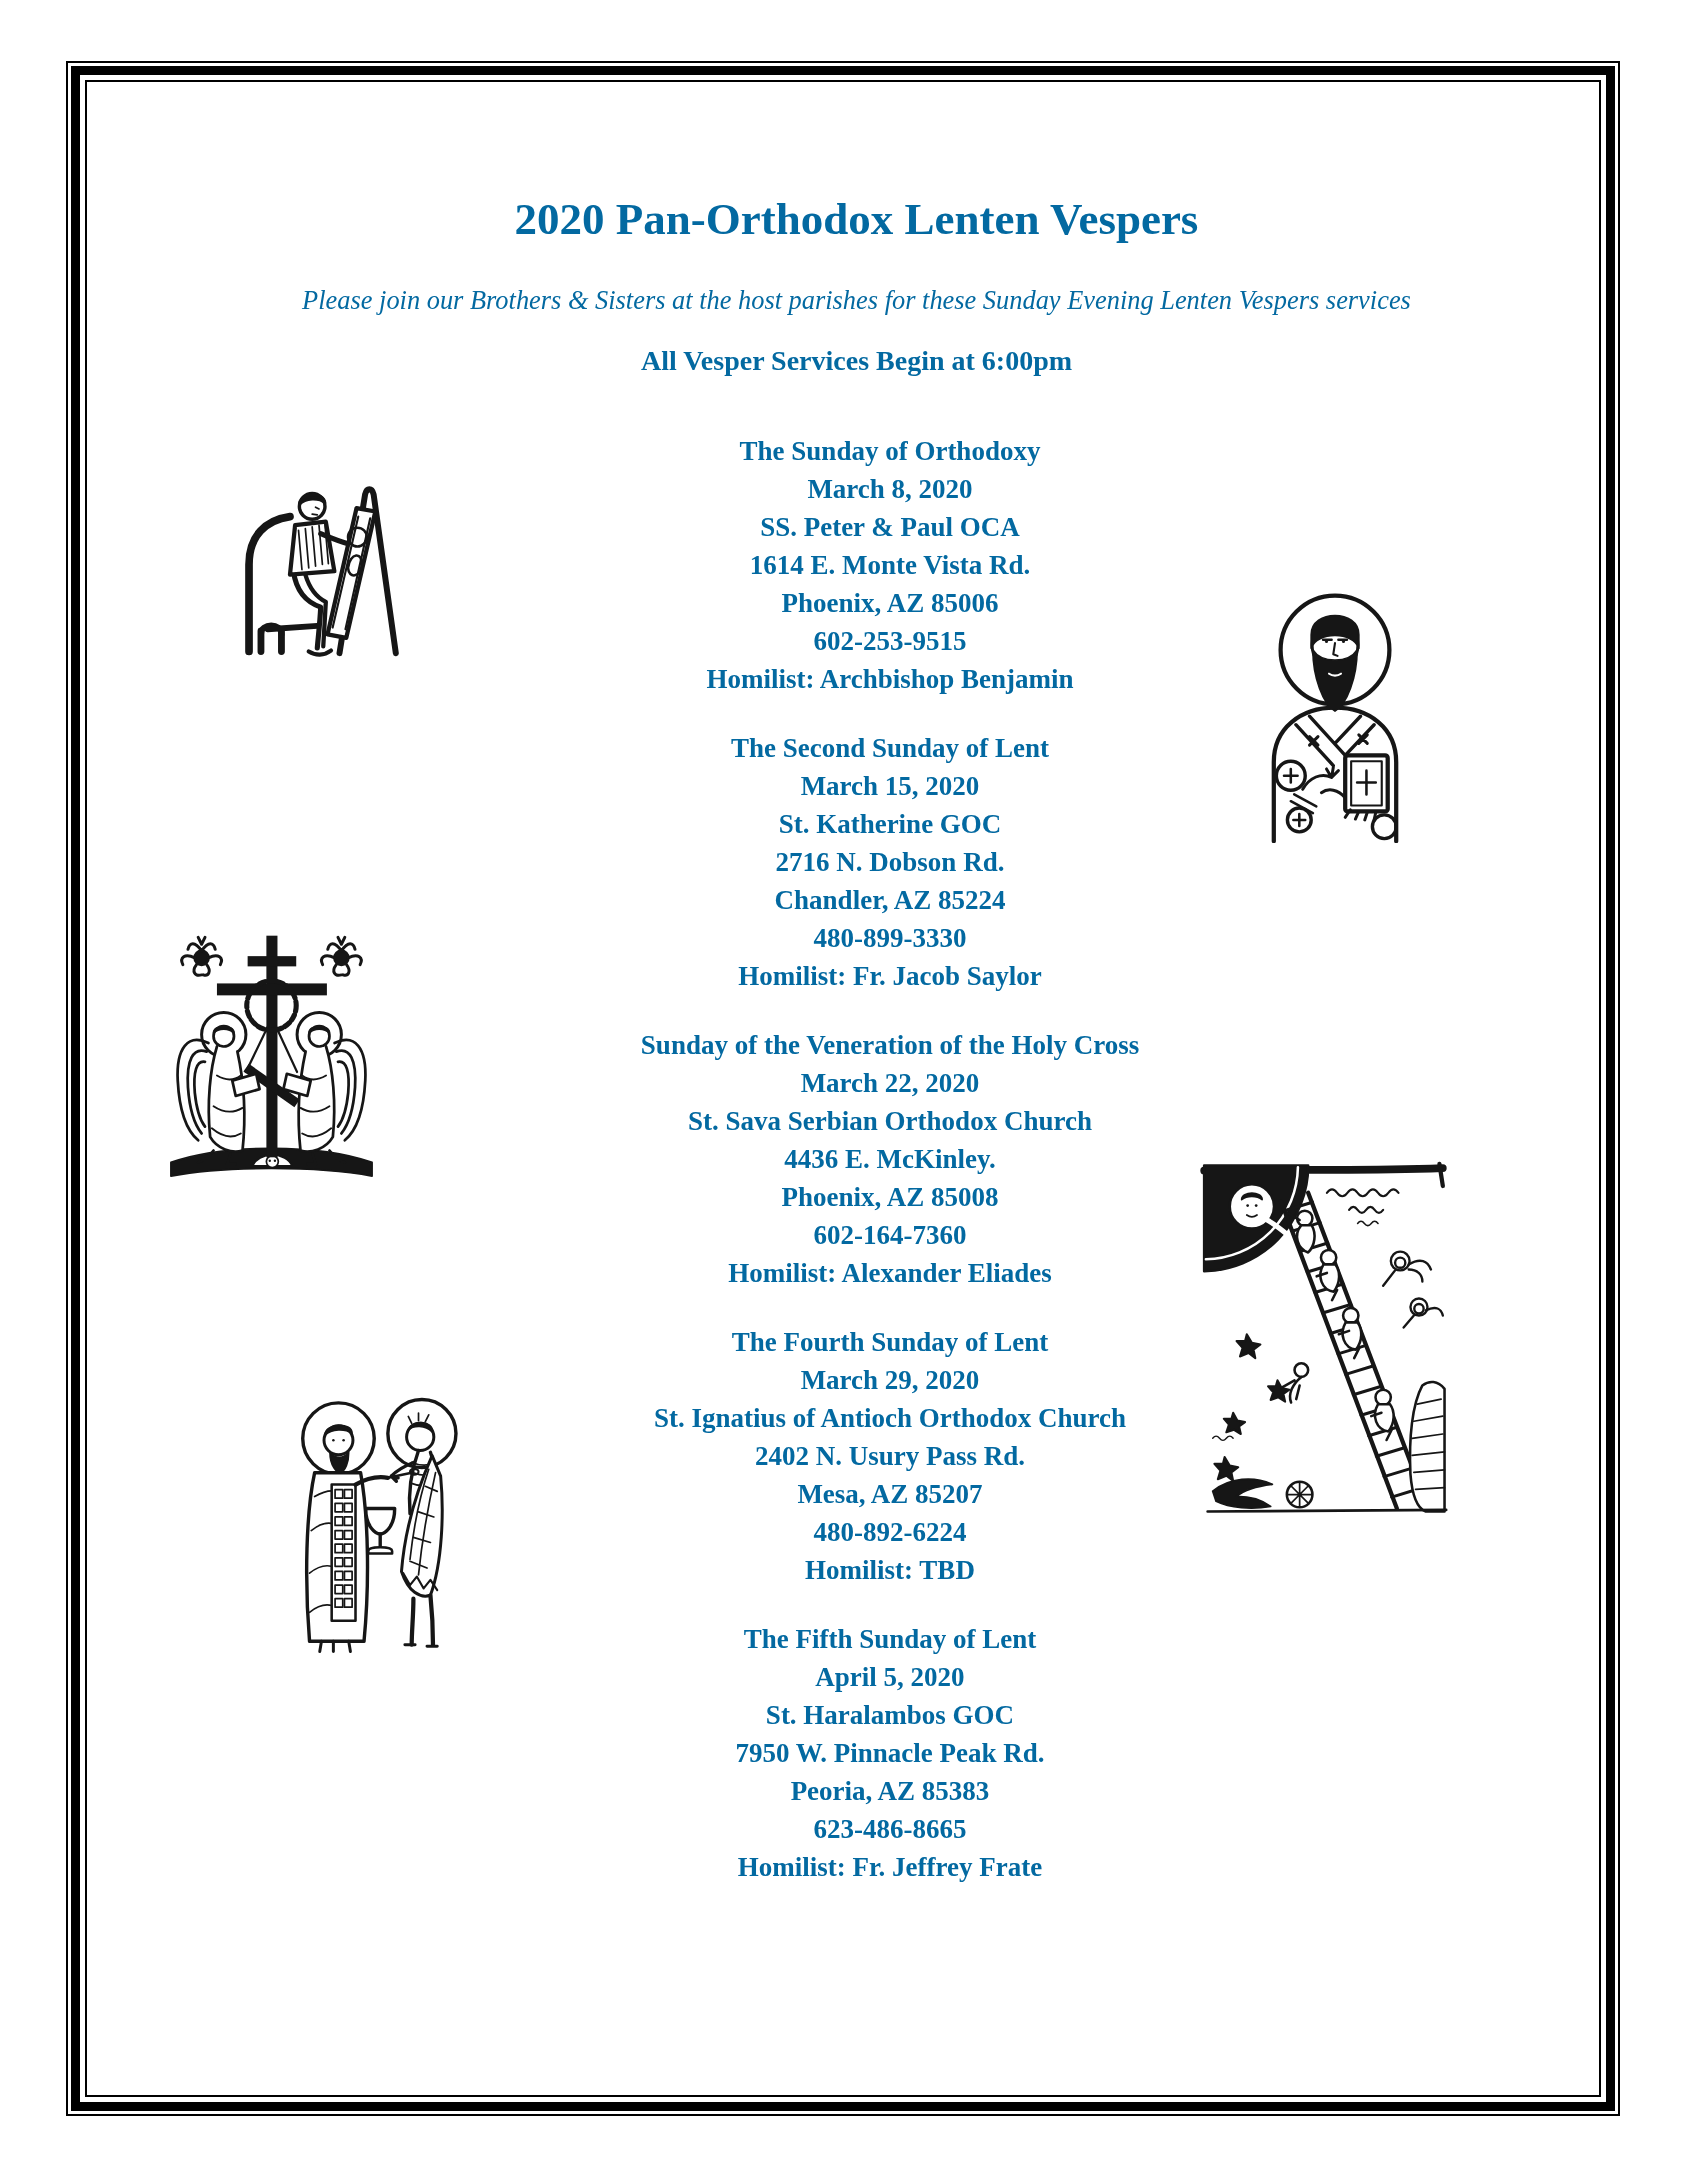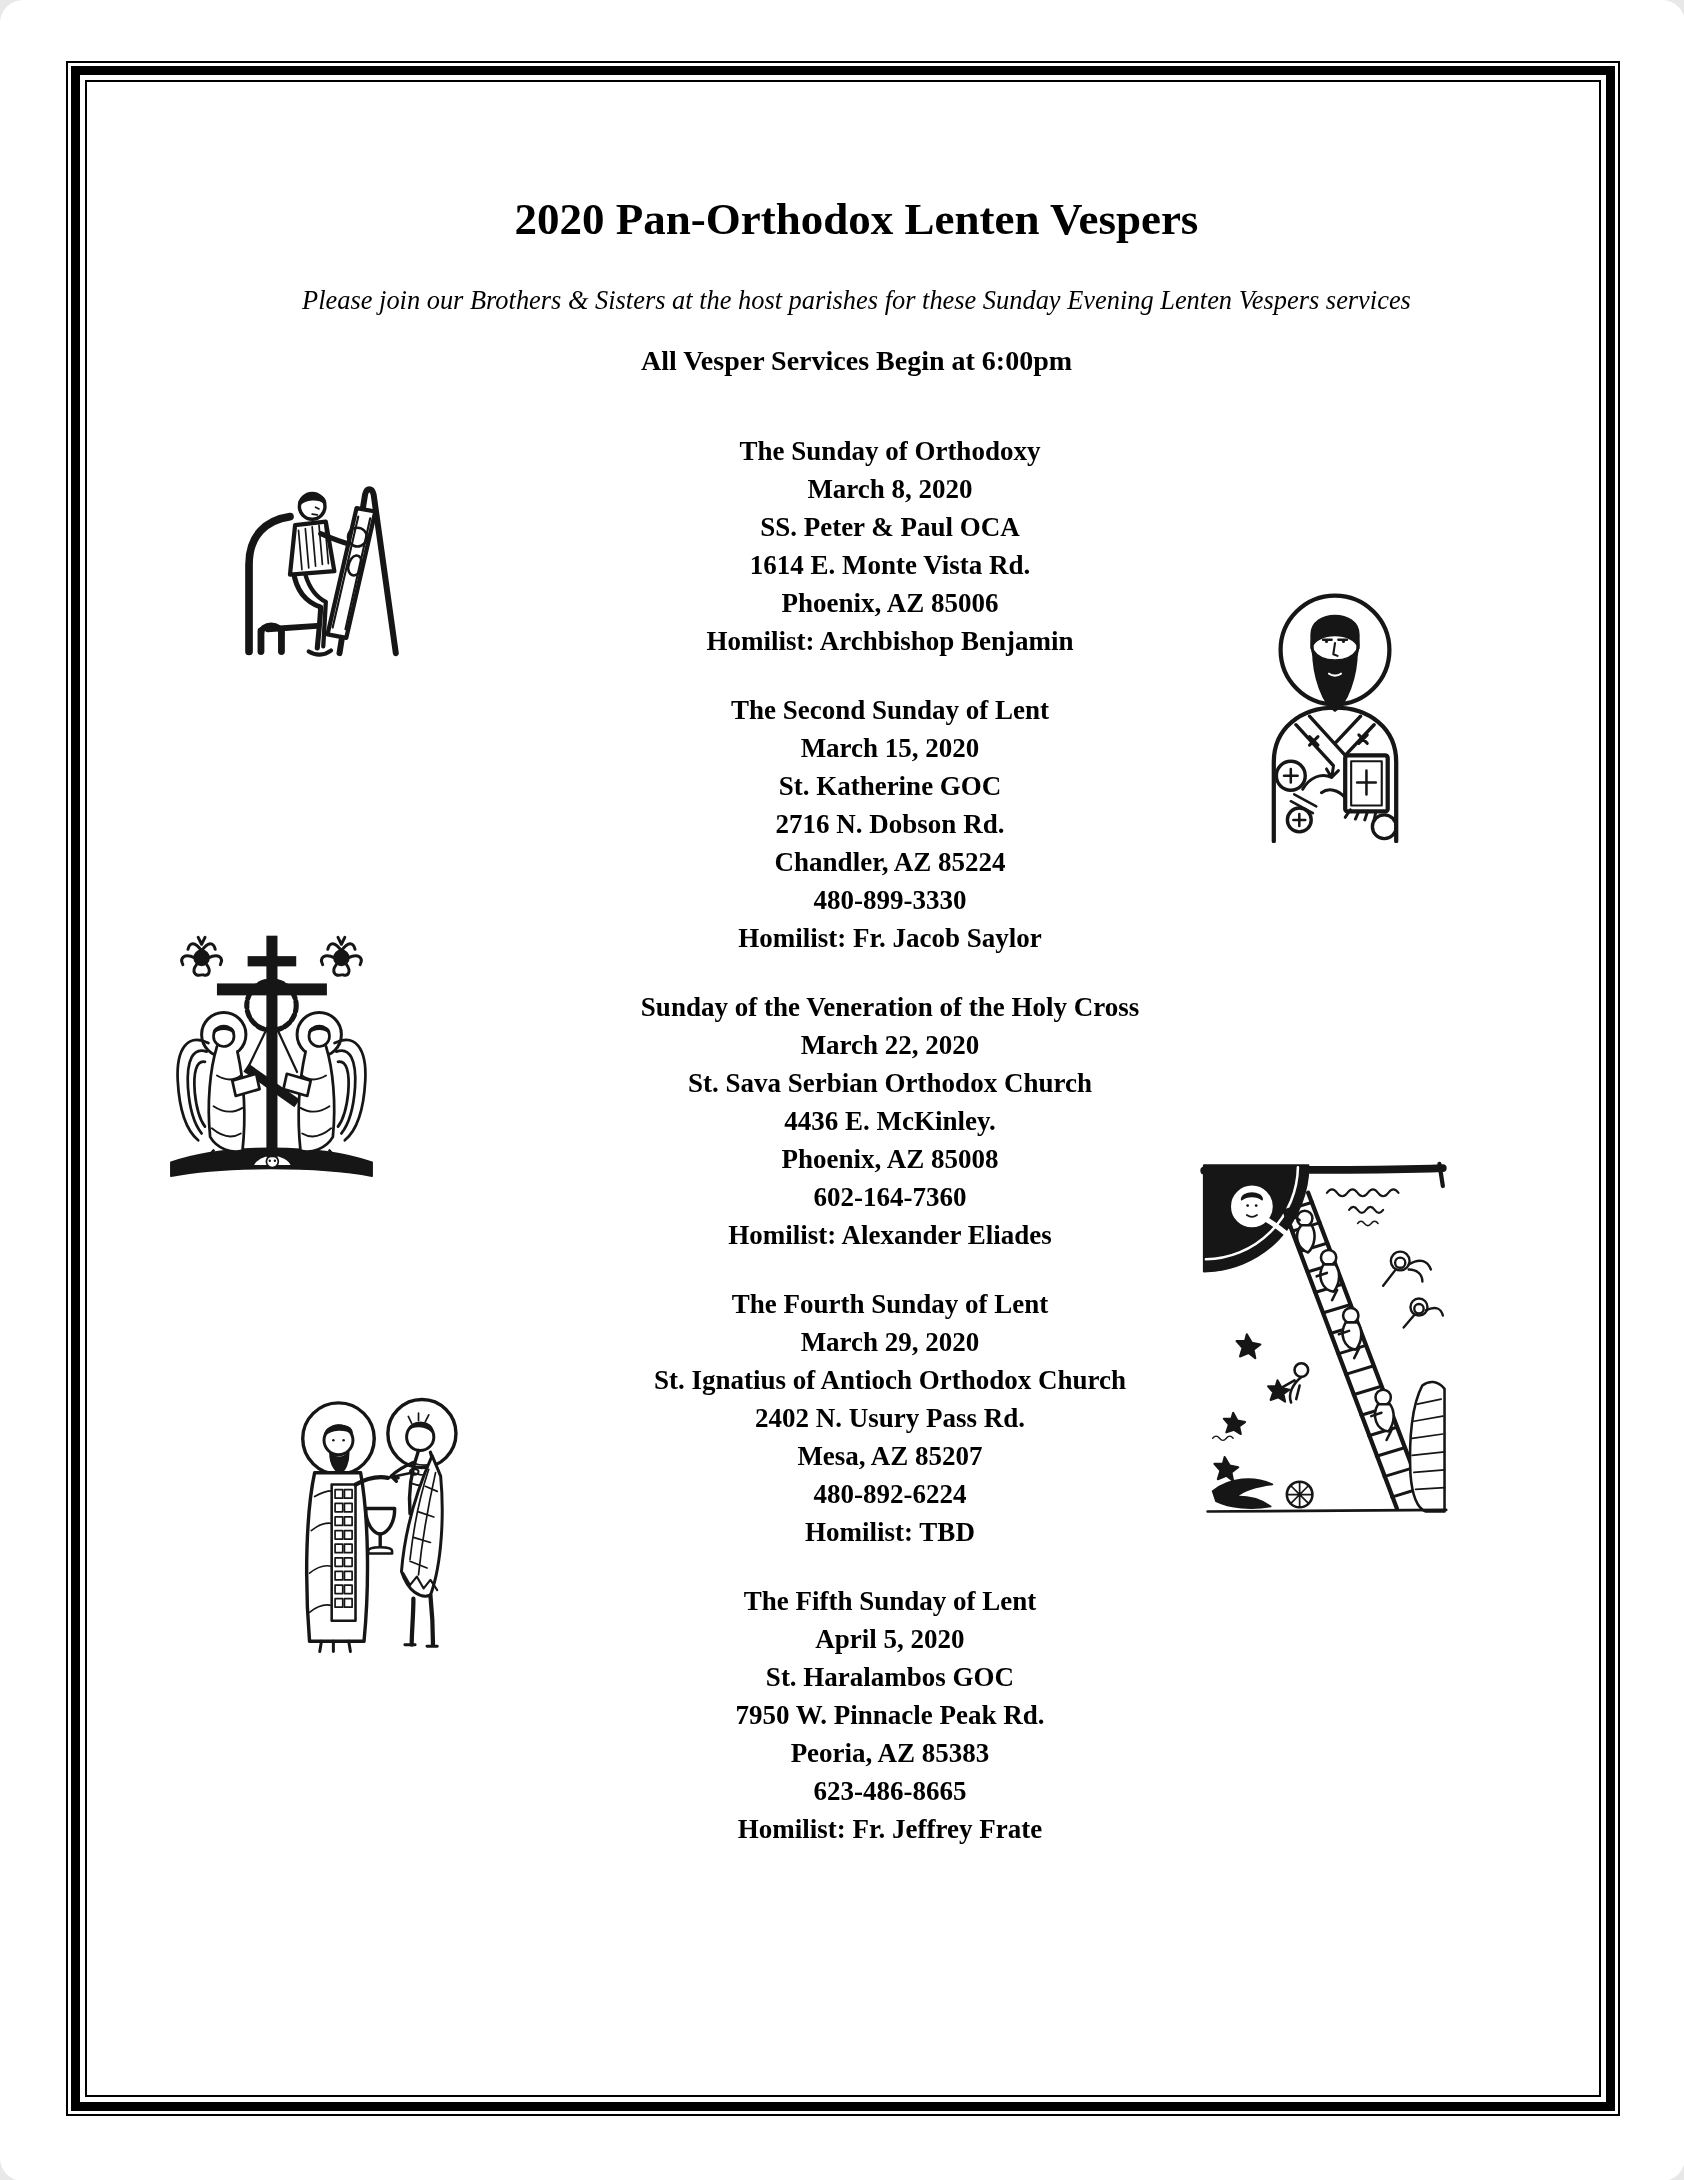--- a/index.html
+++ b/index.html
@@ -1,18 +1,18 @@
 <!DOCTYPE html>
 <html style="font-size:13.6px"><head>
 <meta charset="utf-8">
 <style>
   html,body { margin:0; padding:0; background:#e8e8e8; }
   .page {
     position:relative; width:1685px; height:2181px; background:#ffffff;
-    font-family:"Liberation Serif", serif; color:#000000; overflow:hidden;border-radius:23px;
+    font-family:"Liberation Serif", serif; color:#0369a1; overflow:hidden;
   }
   
   .f1 { position:absolute; left:66px; top:61px; width:1554px; height:2055px;
         border:2.6px solid #000; box-sizing:border-box; padding:2.6px; }
   .f2 { width:100%; height:100%; border:9.4px solid #000; box-sizing:border-box; padding:5.1px; }
   .f3 { width:100%; height:100%; border:2.6px solid #000; box-sizing:border-box; overflow:hidden; }
 
   .header-group { text-align:center; margin-left:27px; }
   .title    { margin:111px 0 0 0; font-size:45px; line-height:53px; font-weight:bold; }
   .subtitle { margin:37px 0 0 0;  font-size:26.4px; line-height:34px; font-style:italic; font-weight:normal;text-align:center; }
@@ -43,20 +43,21 @@
         </div>
 
         <div class="services">
 
           <section class="service first">
             <div class="svc-heading">The Sunday of Orthodoxy</div>
             <div class="svc-date">March 8, 2020</div>
             <div class="svc-line">SS. Peter &amp; Paul OCA</div>
             <div class="svc-line">1614 E. Monte Vista Rd.</div>
             <div class="svc-line">Phoenix, AZ 85006</div>
+            <div class="svc-line">602-253-9515</div>
             <div class="svc-line">Homilist: Archbishop Benjamin</div>
           </section>
 
           <section class="service">
             <div class="svc-heading">The Second Sunday of Lent</div>
             <div class="svc-date">March 15, 2020</div>
             <div class="svc-line">St. Katherine GOC</div>
             <div class="svc-line">2716 N. Dobson Rd.</div>
             <div class="svc-line">Chandler, AZ 85224</div>
             <div class="svc-line">480-899-3330</div>

